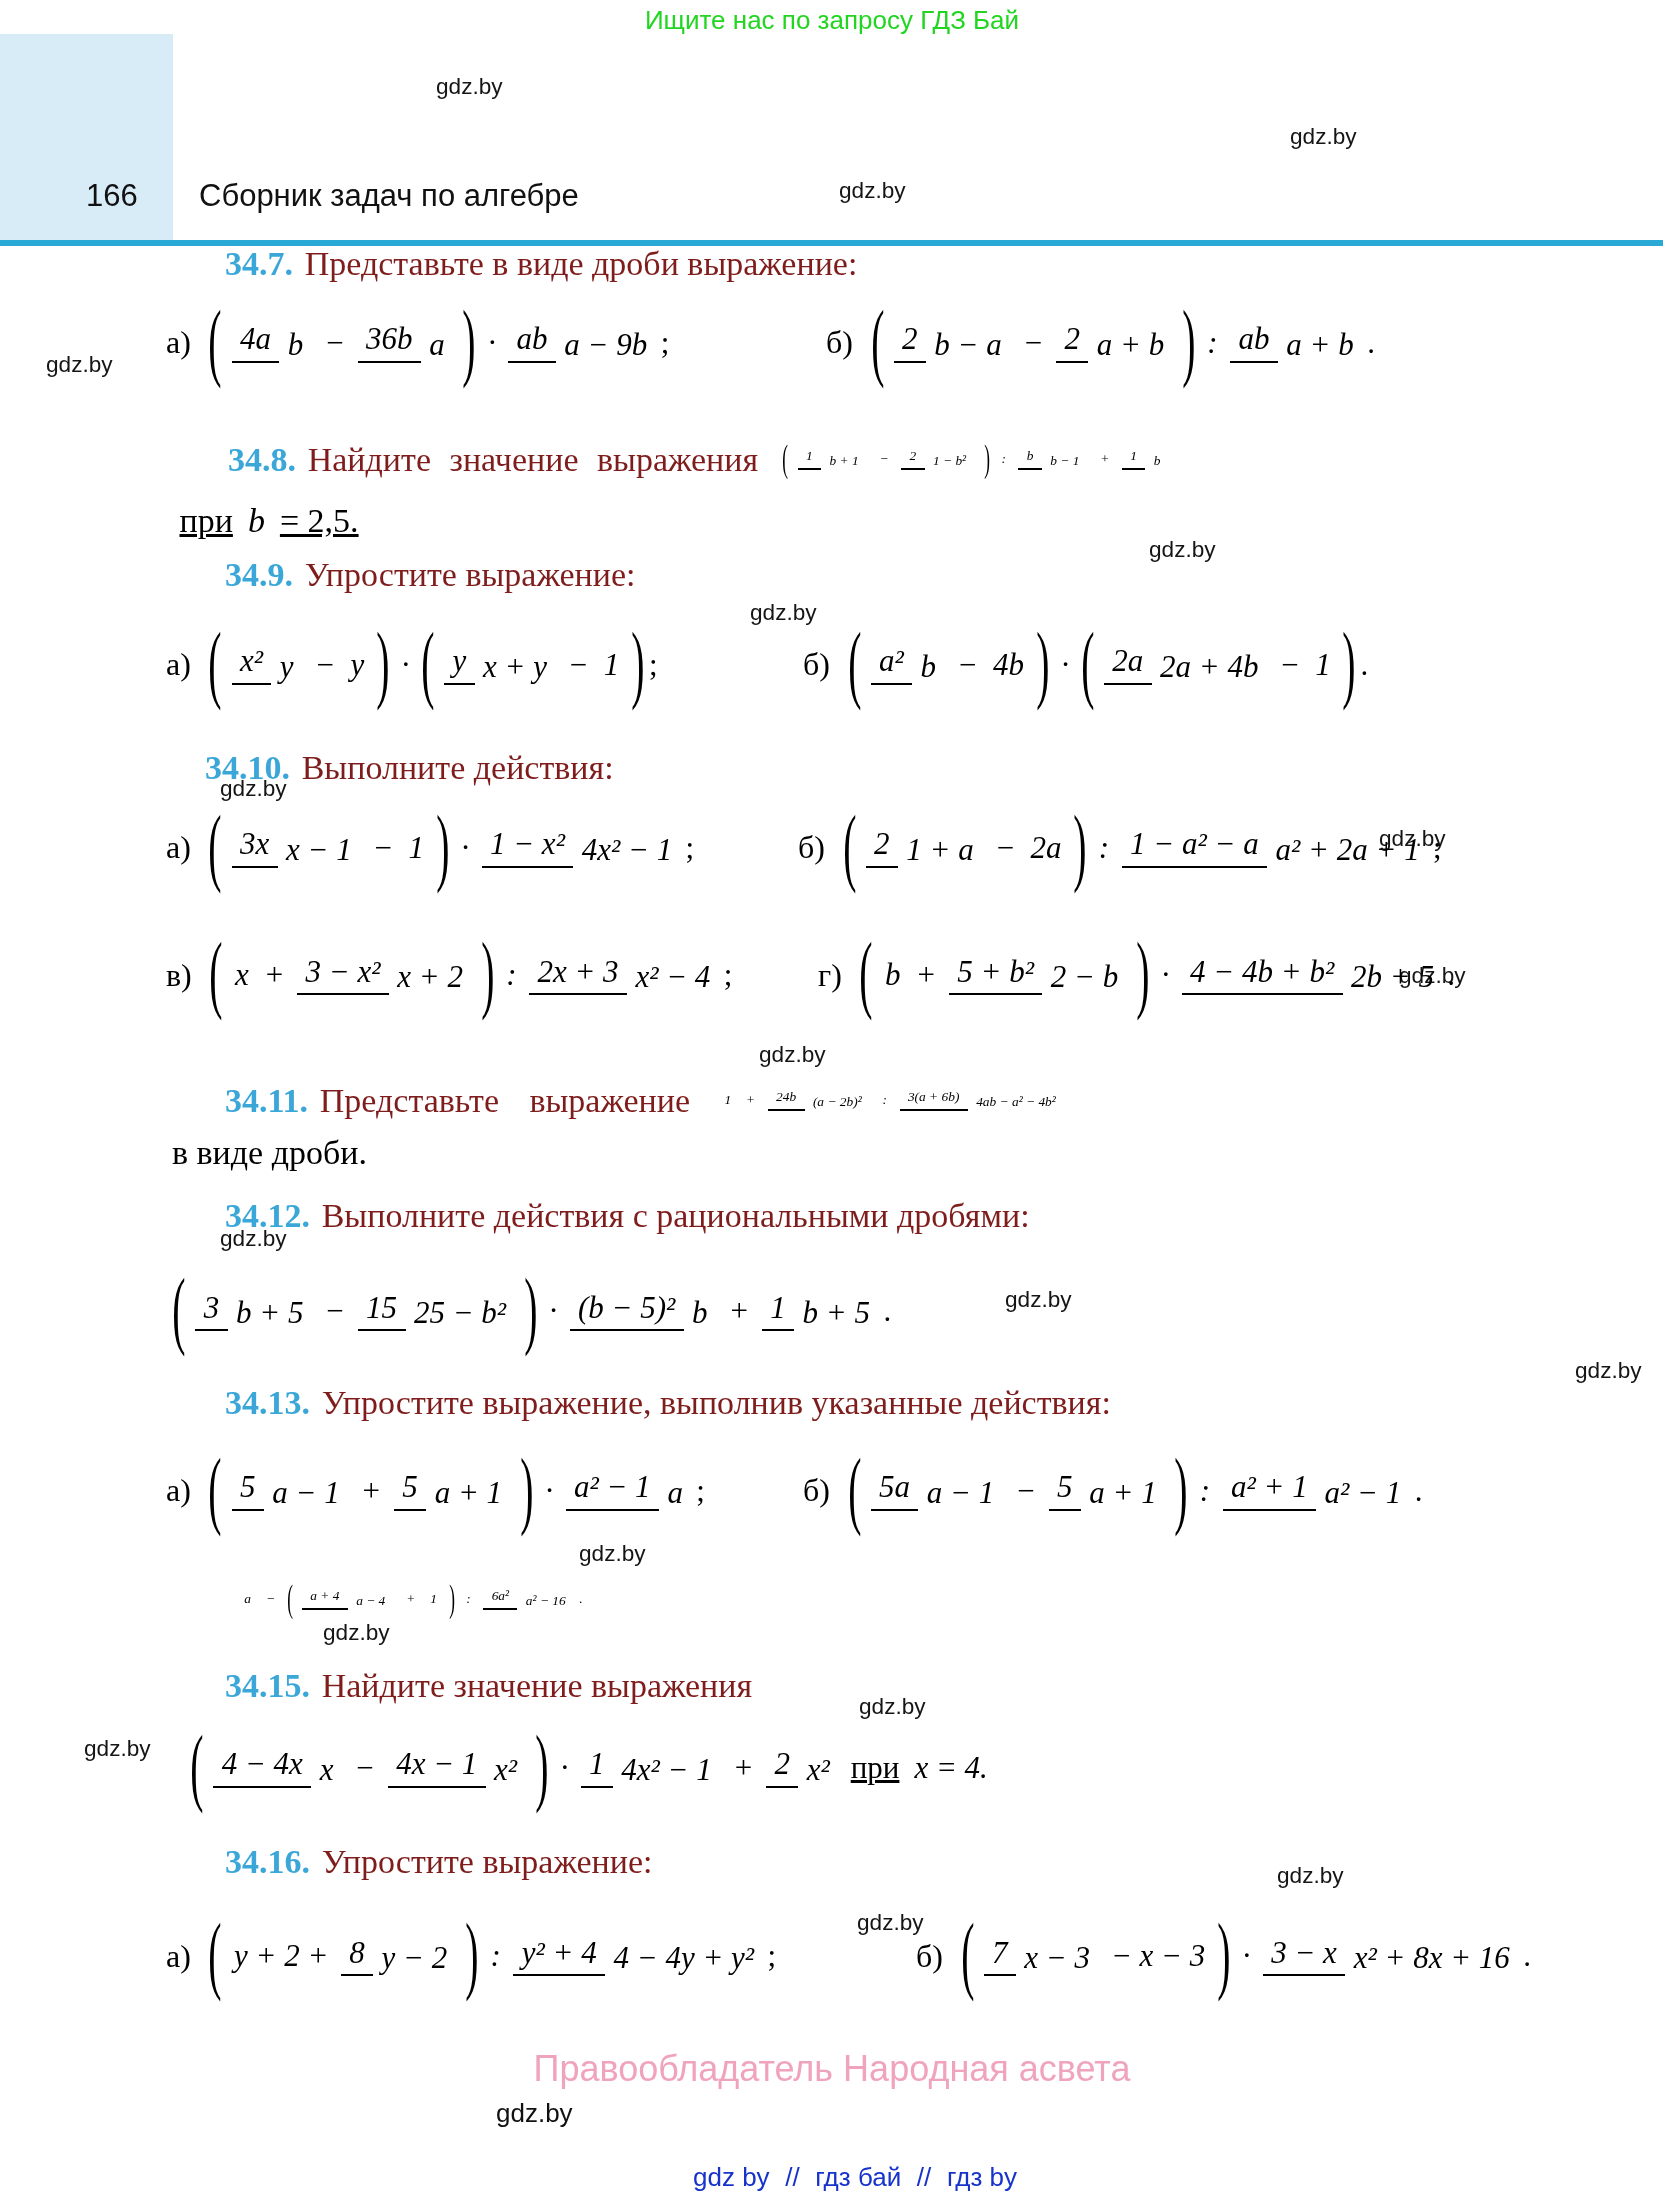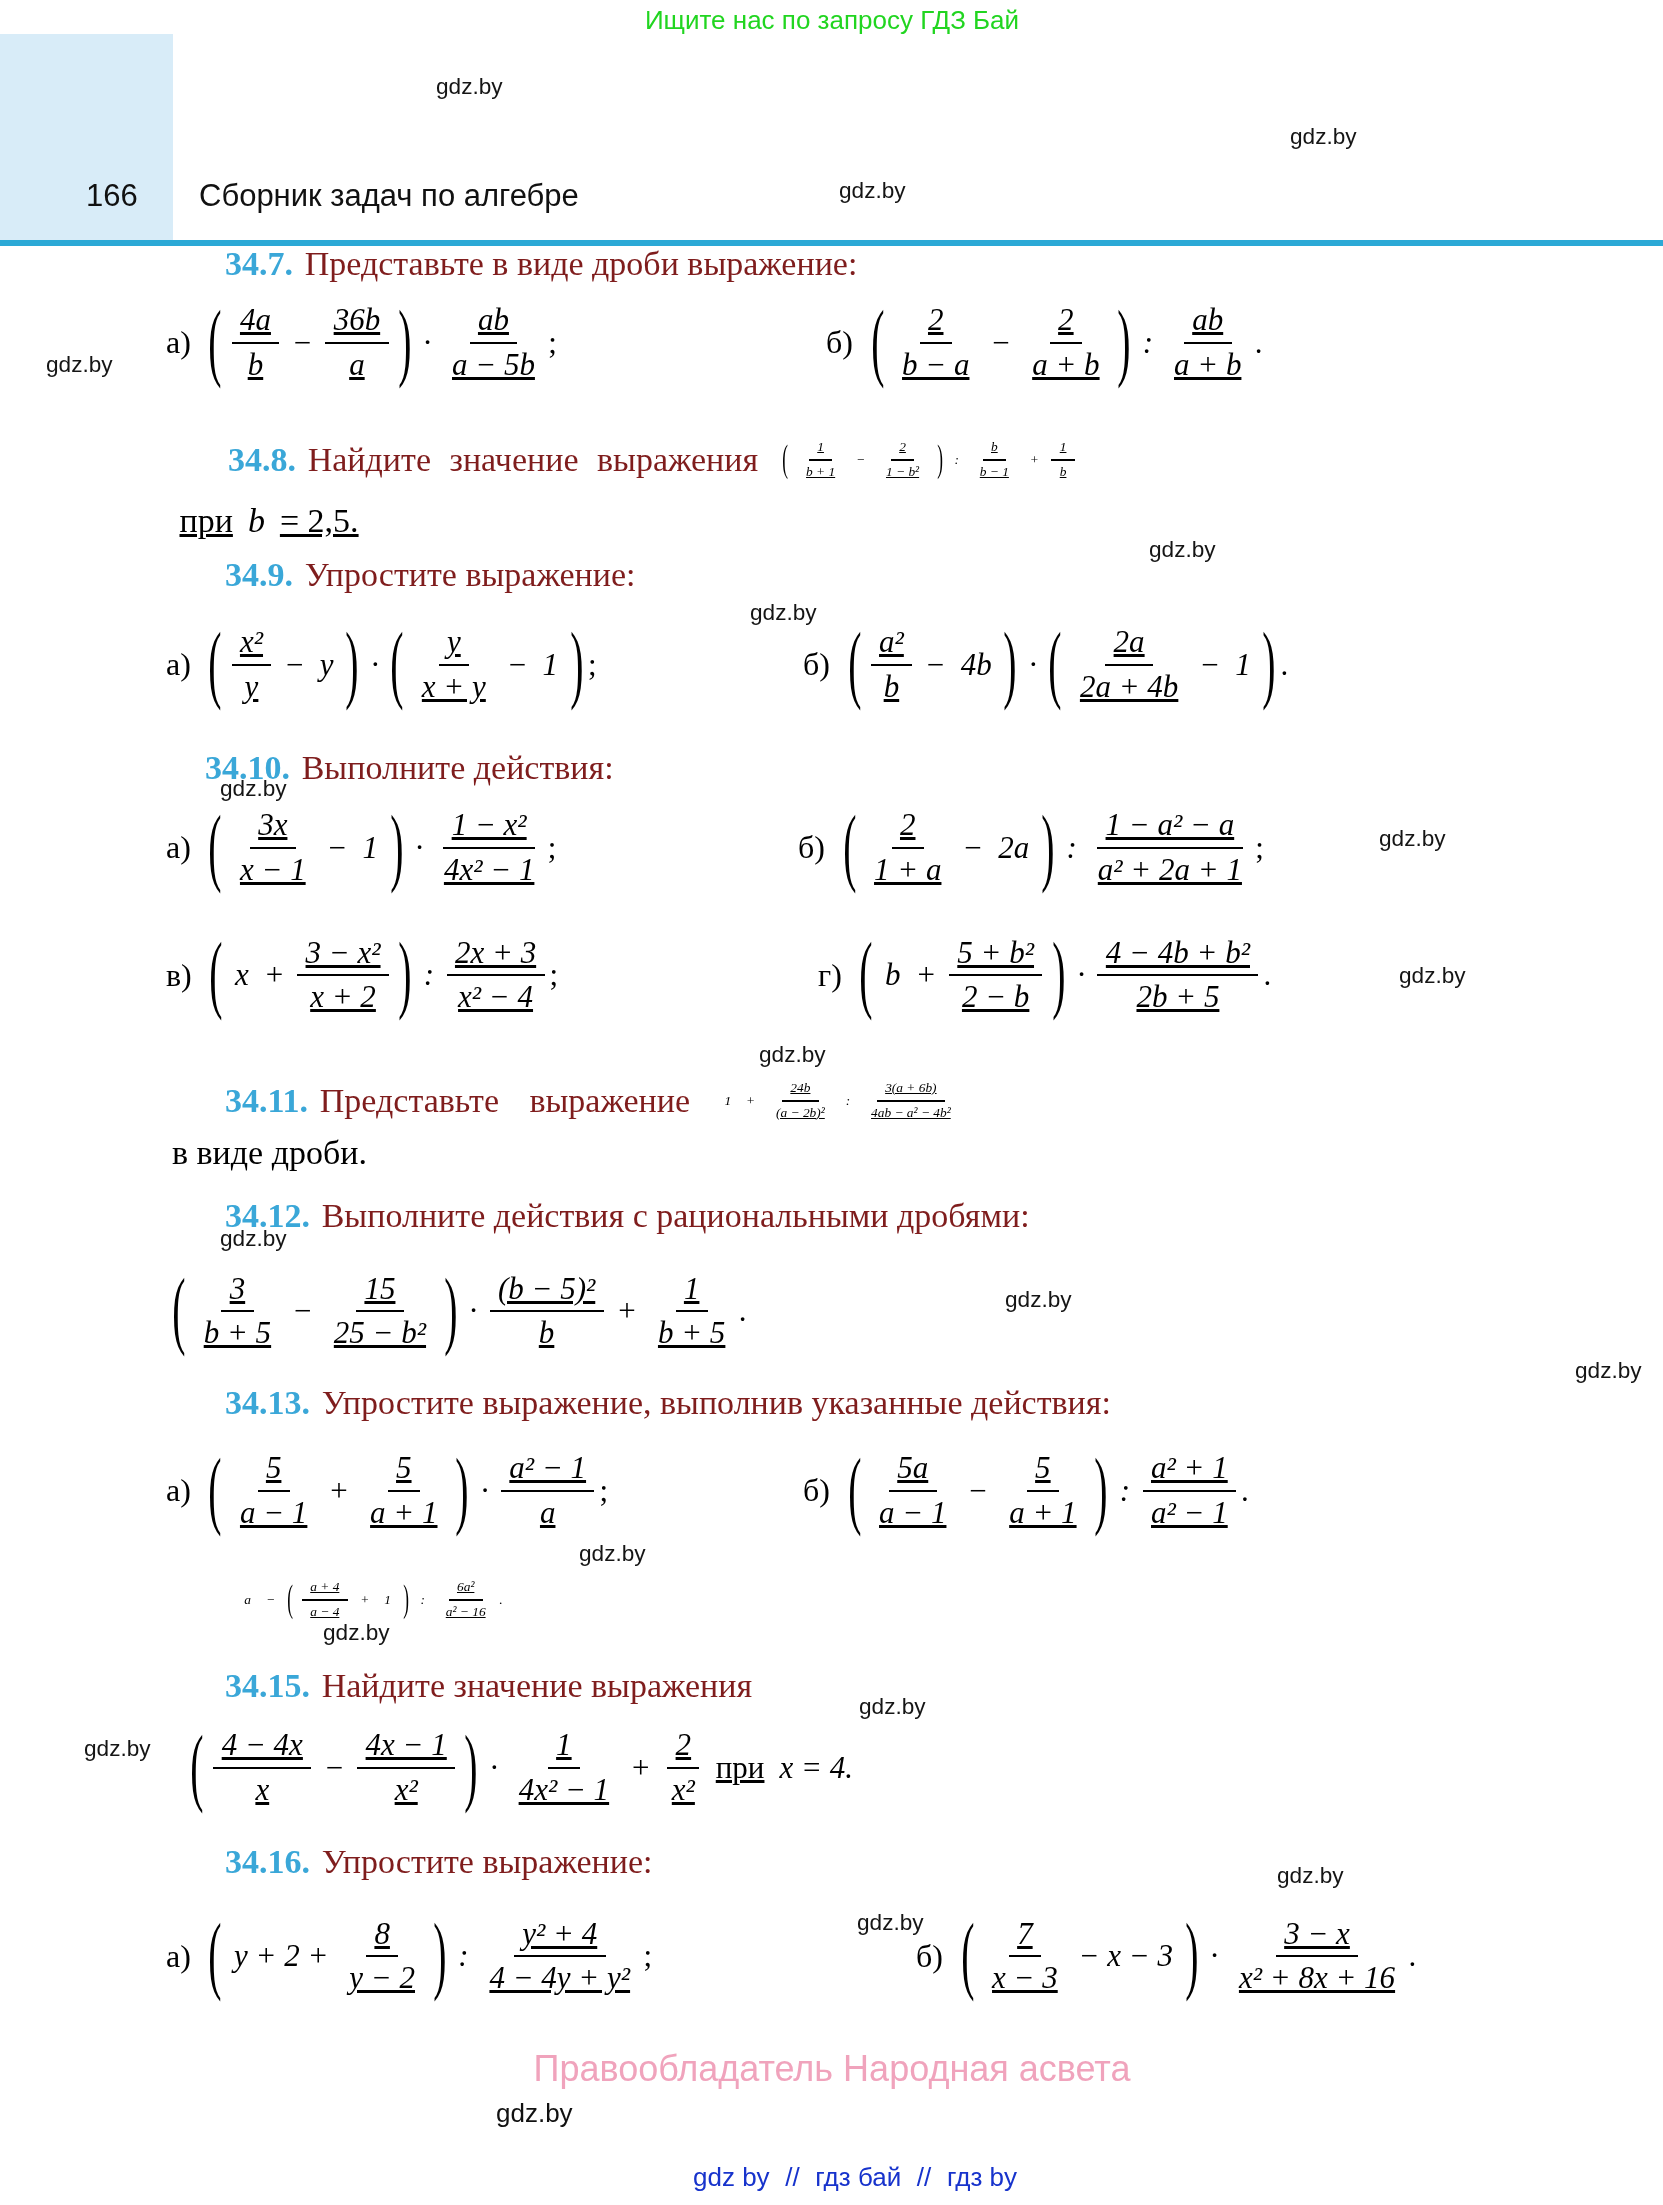--- a/index.html
+++ b/index.html
@@ -21,21 +21,21 @@
   
   .heading{font-size:34px;white-space:nowrap;}
   .pnum{color:#3aa7d8;font-weight:bold;margin-right:11.7px;}
   .ptitle{color:#7f1d1d;}
   .spread{word-spacing:10px;}
   .spread-wide{word-spacing:22px;margin-top:46px;}
   
   .row{display:flex;align-items:center;font-size:31px;white-space:nowrap;}
   .rlabel{margin-right:13.4px;font-size:32px;}
   .formula{display:inline-flex;align-items:center;}
-  .frac{display:inline-flex;flex-direction:column;align-items:center;margin:0 5px;font-style:italic;line-height:1.1;text-decoration:underline;}
+  .frac{display:inline-flex;flex-direction:row;align-items:center;margin:0 5px;font-style:italic;line-height:1.1;}
   .frac .num{padding:0 8.4px 4.2px;border-bottom:2.5px solid #000;}
   .frac .den{padding:4.2px 8.4px 0;}
   .mtxt{font-style:italic;margin:0 7.5px;}
   .rm{font-style:normal;text-decoration:underline;}
   .punct{font-style:normal;margin:0 1.7px 0 0;}
   .paren{display:inline-block;font-style:normal;font-size:1.35em;line-height:1;
     transform:scale(0.95,2.05);margin:0 4.2px;}
   .inlinehead{display:flex;align-items:center;white-space:nowrap;}
   .inlinehead .heading{margin-right:8.4px;}
   
@@ -92,21 +92,21 @@
       </span>
       <span class="mtxt">−</span>
       <span class="frac">
         <span class="num">36b</span>
         <span class="den">a</span>
       </span>
       <span class="paren">)</span>
       <span class="mtxt">·</span>
       <span class="frac">
         <span class="num">ab</span>
-        <span class="den">a − 5b</span>
+        <span class="den">a − 9b</span>
       </span>
       <span class="punct">;</span>
     </span>
 </div>
 <div class="abs row" style="left:826px;top:292px;height:101px;">
   <span class="rlabel">б)</span>
   <span class="formula">
       <span class="paren">(</span>
       <span class="frac">
         <span class="num">2</span>

